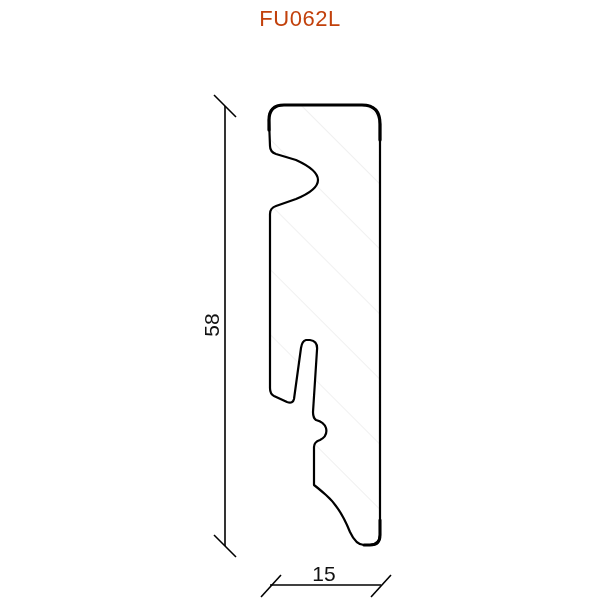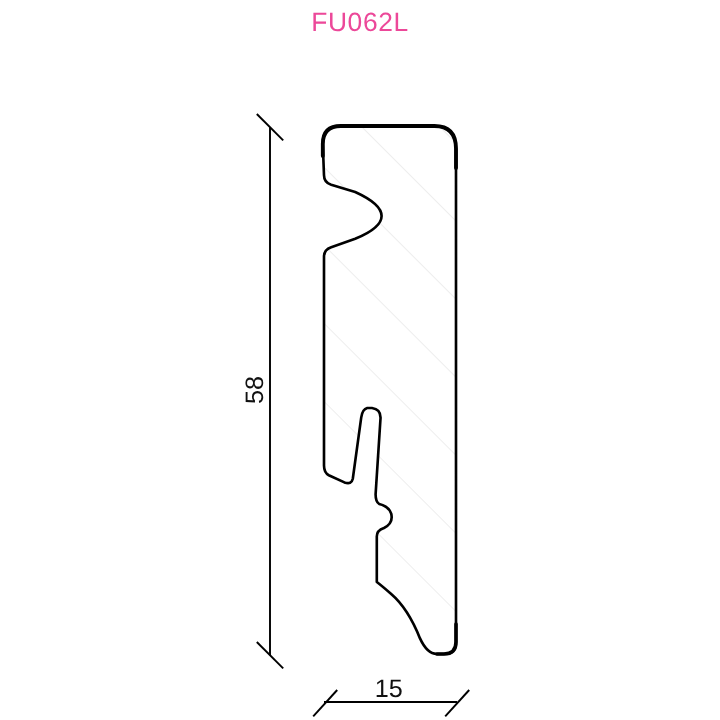--- a/index.html
+++ b/index.html
@@ -1,17 +1,17 @@
 <!DOCTYPE html>
 <html><head>
   <meta charset="utf-8">
   <style>
     html, body { margin: 0; padding: 0; background: #ffffff; }
     body { width: 600px; height: 600px; position: relative; overflow: hidden; font-family: "Liberation Sans", sans-serif; }
-    .title { position: absolute; left: 0; width: 600px; top: 6px; text-align: center; font-size: 22px; color: #ec4899; letter-spacing: 0.5px; }
+    .title { position: absolute; left: 0; width: 600px; top: 6px; text-align: center; font-size: 22px; color: #c2410c; letter-spacing: 0.5px; }
     svg.drawing { position: absolute; left: 0; top: 0; }
     .dim-label { font-family: "Liberation Sans", sans-serif; font-size: 21px; fill: #111111; }
   </style>
 </head>
 <body>
 
 <div class="title">FU062L</div>
 
 <svg class="drawing" width="600" height="600" viewBox="0 0 600 600" xmlns="http://www.w3.org/2000/svg">
   <defs>

